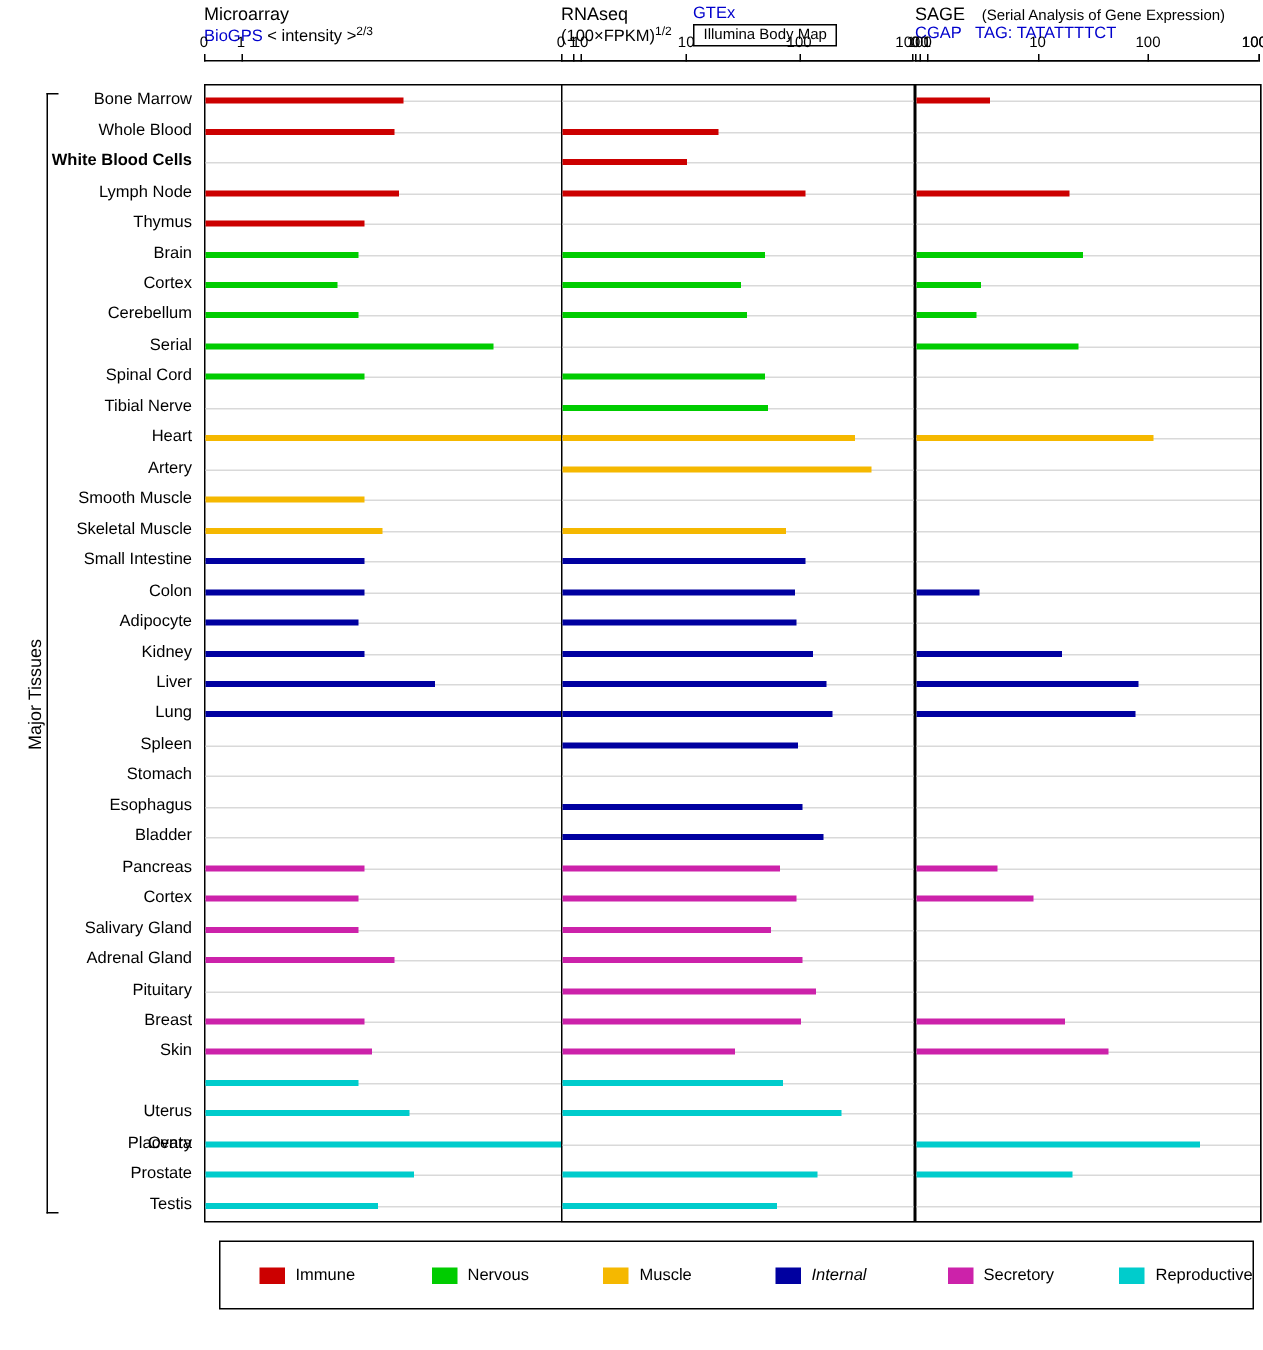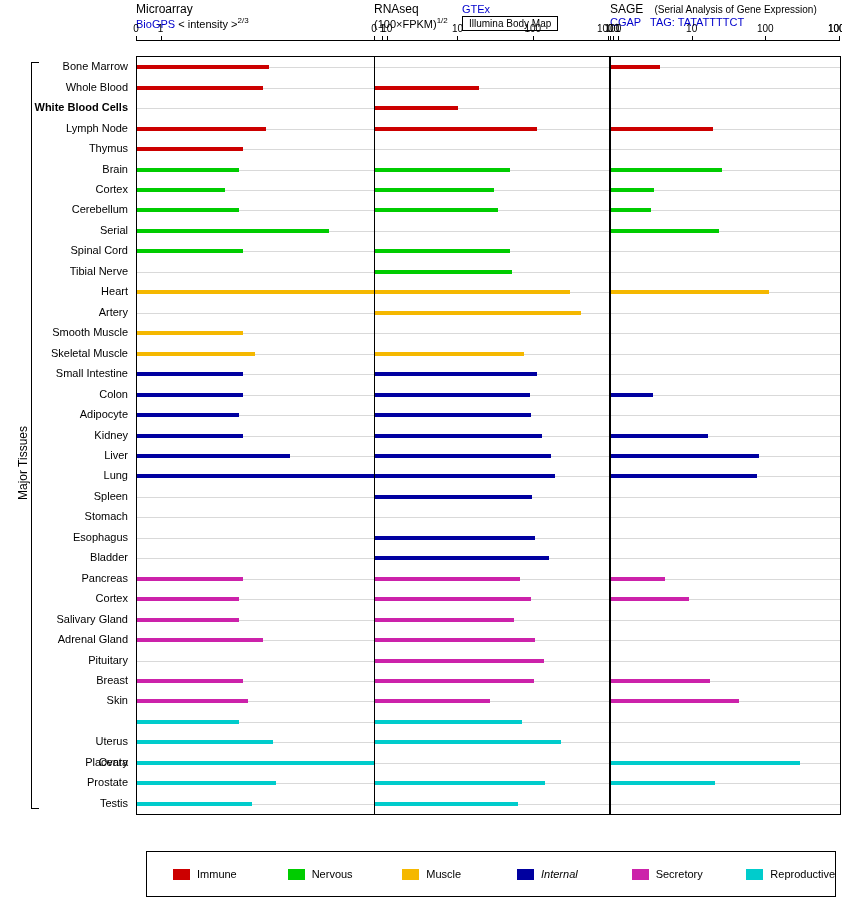--- a/index.html
+++ b/index.html
@@ -350,21 +350,21 @@
       <div class="tissue-label" style="top: 700.473px; right: 8px;">Skin</div>
       <div class="tissue-label" style="top: 720.932px; right: 8px; margin-top: 41px;">Ovary</div>
       <div class="tissue-label" style="top: 741.392px; right: 8px;">Uterus</div>
       <div class="tissue-label" style="top: 761.851px; right: 8px;">Placenta</div>
       <div class="tissue-label" style="top: 782.311px; right: 8px;">Prostate</div>
       <div class="tissue-label" style="top: 802.77px; right: 8px;">Testis</div>
     </div>
   <div class="bracket" style="left:31px;top:62px;height:745px;"></div>
   <div class="ylabel" style="left:16px;top:500px;">Major Tissues</div>
 
-  <div class="legend" id="legend" style="left:146px;top:827px;width:688px;height:44px;margin-top:24px;">
+  <div class="legend" id="legend" style="left:146px;top:827px;width:688px;height:44px;">
       <div class="leg-item" style="position: absolute; left: 26px; top: 16px;">
         <span class="leg-swatch" style="background: rgb(204, 0, 0);"></span>
         <span class="leg-text">Immune</span>
       </div>
       <div class="leg-item" style="position: absolute; left: 140.667px; top: 16px;">
         <span class="leg-swatch" style="background: rgb(0, 204, 0);"></span>
         <span class="leg-text">Nervous</span>
       </div>
       <div class="leg-item" style="position: absolute; left: 255.333px; top: 16px;">
         <span class="leg-swatch" style="background: rgb(245, 184, 0);"></span>

